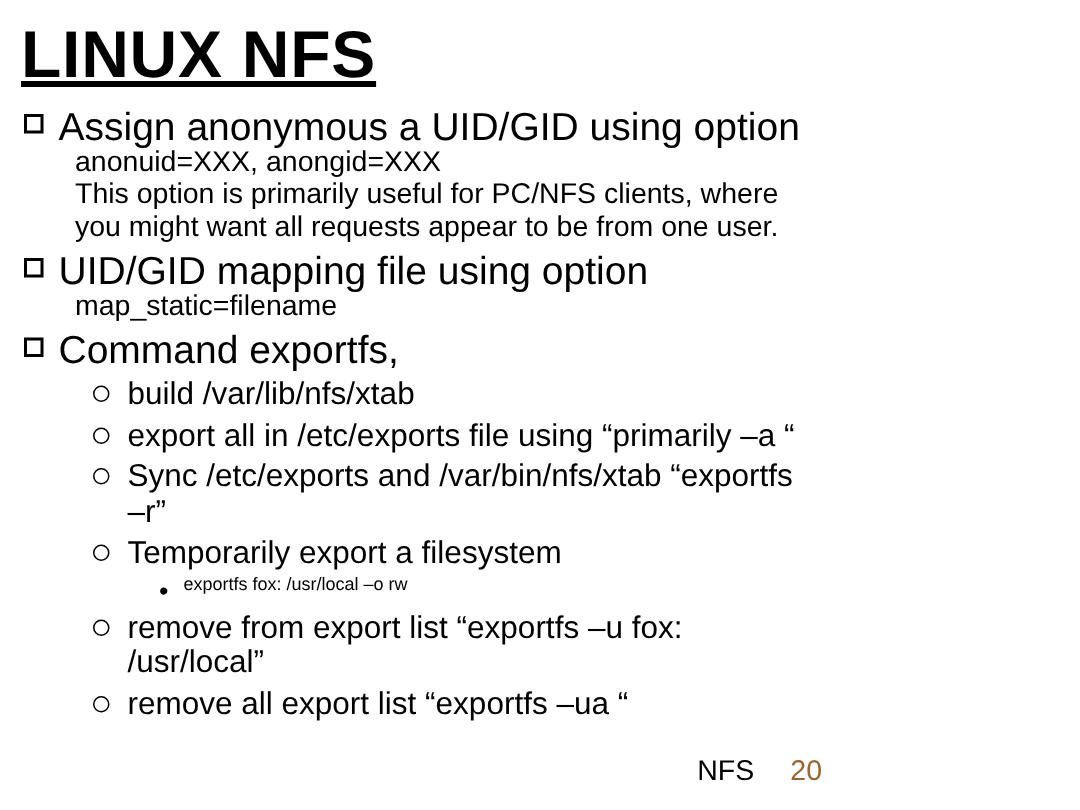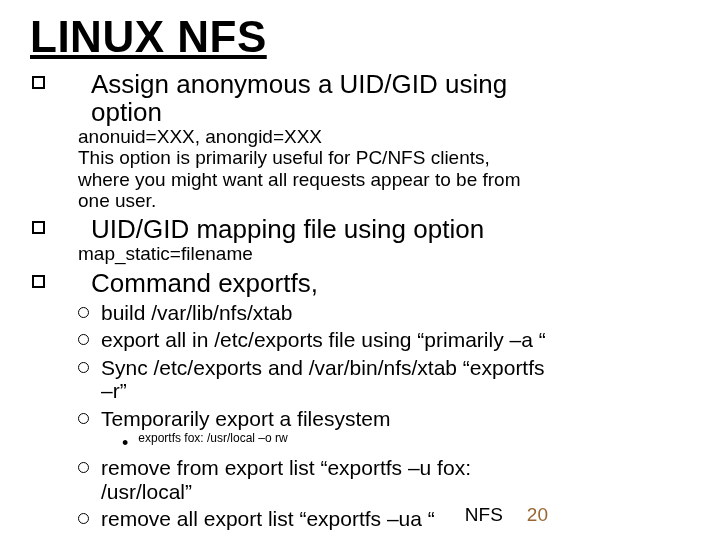--- a/index.html
+++ b/index.html
@@ -10,58 +10,57 @@
     background: #fff;
     font-family: "Trebuchet MS", "Arial Narrow", Arial, sans-serif;
     color: #000;
     overflow: hidden;
   }
   .slide {
     position: relative;
     width: 572px;
     height: 540px;
     box-sizing: border-box;
-    padding: 8px 26px 0 30px;
+    padding: 8px 26px 0 14px;
   }
   .title {
     font-family: "Arial Narrow", Arial, sans-serif;
     font-size: 44px;
     font-weight: 700;
     font-stretch: condensed;
     text-decoration: underline;
     letter-spacing: 0.5px;
     margin: 4px 0 8px 0;
   }
   .row {
     display: flex;
     align-items: flex-start;
   }
   
   .l1 {
     margin-left: 2px;
     margin-top: 4px;
-    gap: 36px;
   }
   .l1 .bullet-sq {
     width: 13px;
     height: 13px;
     border: 2px solid #000;
     box-sizing: border-box;
     margin-top: 6px;
     margin-right: 10px;
     flex: 0 0 auto;
   }
   .l1-text {
     font-size: 26px;
     line-height: 1.08;
     font-stretch: condensed;
   }
   
   .l1-sub {
-    margin-left: 48px;
+    margin-left: 36px;
     font-size: 19px;
     line-height: 1.12;
     font-stretch: condensed;
   }
   
   .l2 {
     margin-left: 48px;
     margin-top: 4px;
   }
   .l2 .bullet-o {

